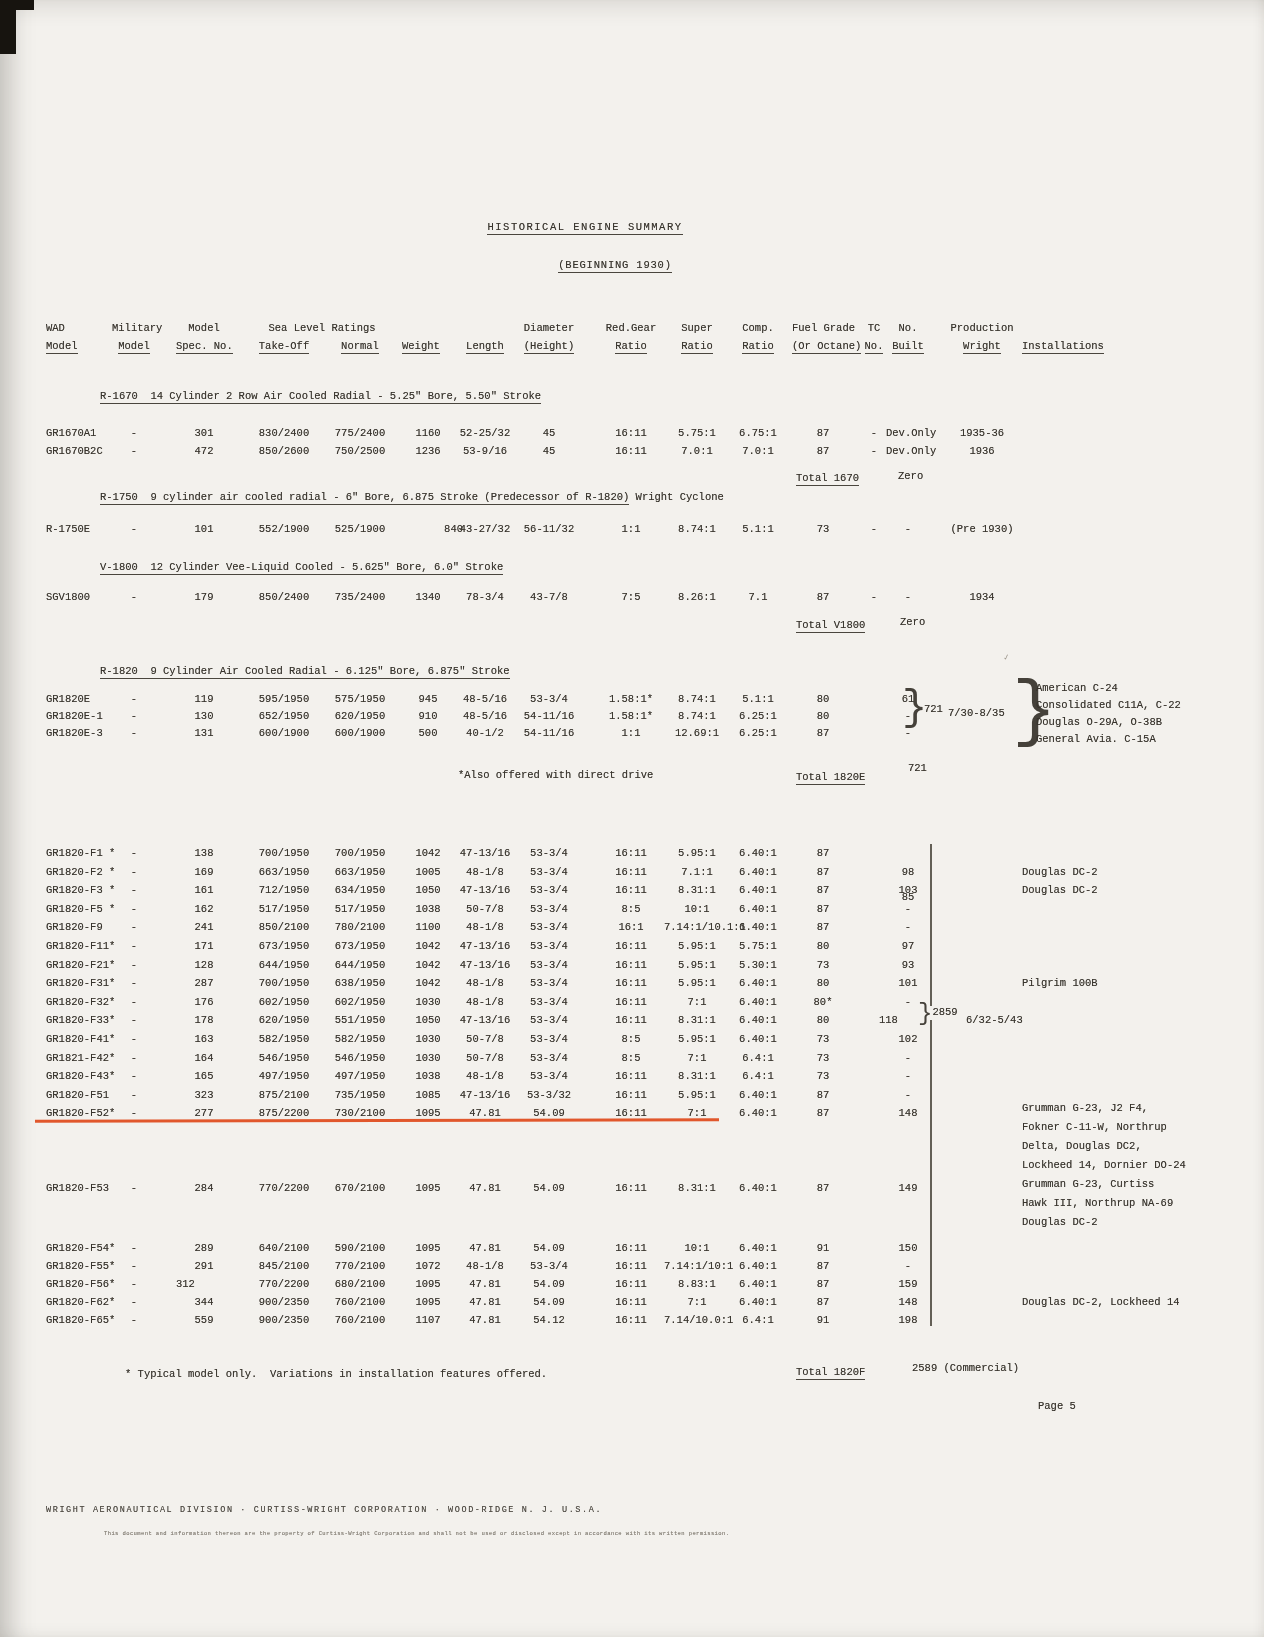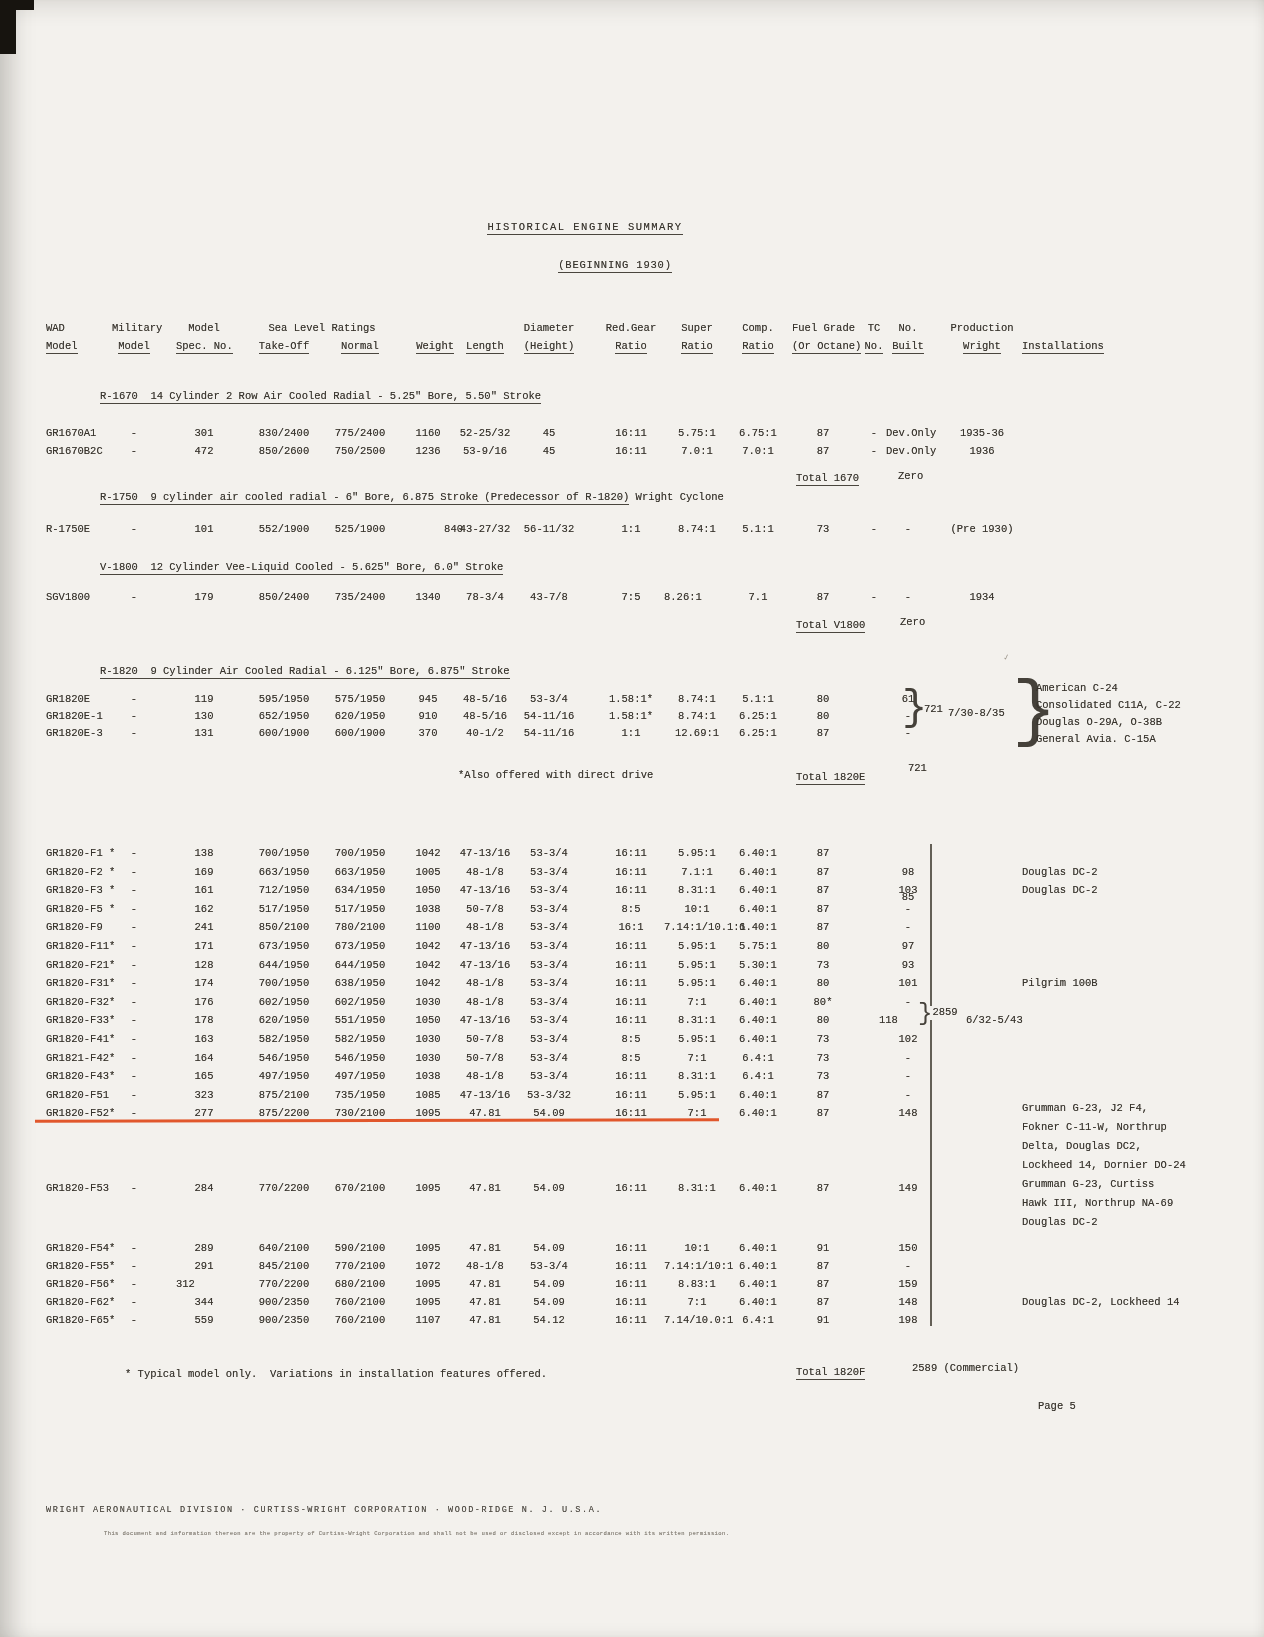--- a/index.html
+++ b/index.html
@@ -64,21 +64,21 @@
   <div class="t footer2" style="left:104px;top:1527px">This document and information thereon are the property of Curtiss-Wright Corporation and shall not be used or disclosed except in accordance with its written permission.</div>
 
 <div class="t" style="left: 46px; top: 322px; width: 92px; text-align: left;">WAD</div>
     <div class="t" style="left: 46px; top: 340px; width: 92px; text-align: left;"><span class="u">Model</span></div>
     <div class="t" style="left: 112px; top: 322px; width: 44px; text-align: center;">Military</div>
     <div class="t" style="left: 112px; top: 340px; width: 44px; text-align: center;"><span class="u">Model</span></div>
     <div class="t" style="left: 176px; top: 322px; width: 56px; text-align: center;">Model</div>
     <div class="t" style="left: 176px; top: 340px; width: 56px; text-align: center;"><span class="u">Spec. No.</span></div>
     <div class="t" style="left: 248px; top: 340px; width: 72px; text-align: center;"><span class="u">Take-Off</span></div>
     <div class="t" style="left: 324px; top: 340px; width: 72px; text-align: center;"><span class="u">Normal</span></div>
-    <div class="t" style="left: 402px; top: 340px; width: 52px; text-align: right;"><span class="u">Weight</span></div>
+    <div class="t" style="left: 402px; top: 340px; width: 52px; text-align: left;"><span class="u">Weight</span></div>
     <div class="t" style="left: 456px; top: 340px; width: 58px; text-align: center;"><span class="u">Length</span></div>
     <div class="t" style="left: 516px; top: 322px; width: 66px; text-align: center;">Diameter</div>
     <div class="t" style="left: 516px; top: 340px; width: 66px; text-align: center;"><span class="u">(Height)</span></div>
     <div class="t" style="left: 598px; top: 322px; width: 66px; text-align: center;">Red.Gear</div>
     <div class="t" style="left: 598px; top: 340px; width: 66px; text-align: center;"><span class="u">Ratio</span></div>
     <div class="t" style="left: 664px; top: 322px; width: 66px; text-align: center;">Super</div>
     <div class="t" style="left: 664px; top: 340px; width: 66px; text-align: center;"><span class="u">Ratio</span></div>
     <div class="t" style="left: 730px; top: 322px; width: 56px; text-align: center;">Comp.</div>
     <div class="t" style="left: 730px; top: 340px; width: 56px; text-align: center;"><span class="u">Ratio</span></div>
     <div class="t" style="left: 792px; top: 322px; width: 62px; text-align: center;">Fuel Grade</div>
@@ -148,21 +148,21 @@
     <div>
       <div class="t" style="left: 46px; top: 591px; width: 92px; text-align: left;">SGV1800</div>
       <div class="t" style="left: 112px; top: 591px; width: 44px; text-align: center;">-</div>
       <div class="t" style="left: 176px; top: 591px; width: 56px; text-align: center;">179</div>
       <div class="t" style="left: 248px; top: 591px; width: 72px; text-align: center;">850/2400</div>
       <div class="t" style="left: 324px; top: 591px; width: 72px; text-align: center;">735/2400</div>
       <div class="t" style="left: 402px; top: 591px; width: 52px; text-align: center;">1340</div>
       <div class="t" style="left: 456px; top: 591px; width: 58px; text-align: center;">78-3/4</div>
       <div class="t" style="left: 516px; top: 591px; width: 66px; text-align: center;">43-7/8</div>
       <div class="t" style="left: 598px; top: 591px; width: 66px; text-align: center;">7:5</div>
-      <div class="t" style="left: 664px; top: 591px; width: 66px; text-align: left;">8.26:1</div>
+      <div class="t" style="left: 664px; top: 591px; width: 66px; text-align: center;">8.26:1</div>
       <div class="t" style="left: 730px; top: 591px; width: 56px; text-align: center;">7.1</div>
       <div class="t" style="left: 792px; top: 591px; width: 62px; text-align: center;">87</div>
       <div class="t" style="left: 858px; top: 591px; width: 32px; text-align: center;">-</div>
       <div class="t" style="left: 886px; top: 591px; width: 44px; text-align: center;">-</div>
       <div class="t" style="left: 940px; top: 591px; width: 84px; text-align: center;">1934</div>
     </div>
     <div class="t" style="left: 100px; top: 665px;"><span class="u">R-1820  9 Cylinder Air Cooled Radial - 6.125" Bore, 6.875" Stroke</span></div>
     <div>
       <div class="t" style="left: 46px; top: 693px; width: 92px; text-align: left;">GR1820E</div>
       <div class="t" style="left: 112px; top: 693px; width: 44px; text-align: center;">-</div>
@@ -192,21 +192,21 @@
       <div class="t" style="left: 730px; top: 710px; width: 56px; text-align: center;">6.25:1</div>
       <div class="t" style="left: 792px; top: 710px; width: 62px; text-align: center;">80</div>
       <div class="t" style="left: 886px; top: 710px; width: 44px; text-align: center;">-</div>
     </div>
     <div>
       <div class="t" style="left: 46px; top: 727px; width: 92px; text-align: left;">GR1820E-3</div>
       <div class="t" style="left: 112px; top: 727px; width: 44px; text-align: center;">-</div>
       <div class="t" style="left: 176px; top: 727px; width: 56px; text-align: center;">131</div>
       <div class="t" style="left: 248px; top: 727px; width: 72px; text-align: center;">600/1900</div>
       <div class="t" style="left: 324px; top: 727px; width: 72px; text-align: center;">600/1900</div>
-      <div class="t" style="left: 402px; top: 727px; width: 52px; text-align: center;">370</div>
+      <div class="t" style="left: 402px; top: 727px; width: 52px; text-align: center;">500</div>
       <div class="t" style="left: 456px; top: 727px; width: 58px; text-align: center;">40-1/2</div>
       <div class="t" style="left: 516px; top: 727px; width: 66px; text-align: center;">54-11/16</div>
       <div class="t" style="left: 598px; top: 727px; width: 66px; text-align: center;">1:1</div>
       <div class="t" style="left: 664px; top: 727px; width: 66px; text-align: center;">12.69:1</div>
       <div class="t" style="left: 730px; top: 727px; width: 56px; text-align: center;">6.25:1</div>
       <div class="t" style="left: 792px; top: 727px; width: 62px; text-align: center;">87</div>
       <div class="t" style="left: 886px; top: 727px; width: 44px; text-align: center;">-</div>
     </div>
     <div>
       <div class="t" style="left: 46px; top: 847px; width: 92px; text-align: left;">GR1820-F1 *</div>
@@ -311,21 +311,21 @@
       <div class="t" style="left: 516px; top: 959px; width: 66px; text-align: center;">53-3/4</div>
       <div class="t" style="left: 598px; top: 959px; width: 66px; text-align: center;">16:11</div>
       <div class="t" style="left: 664px; top: 959px; width: 66px; text-align: center;">5.95:1</div>
       <div class="t" style="left: 730px; top: 959px; width: 56px; text-align: center;">5.30:1</div>
       <div class="t" style="left: 792px; top: 959px; width: 62px; text-align: center;">73</div>
       <div class="t" style="left: 886px; top: 959px; width: 44px; text-align: center;">93</div>
     </div>
     <div>
       <div class="t" style="left: 46px; top: 977px; width: 92px; text-align: left;">GR1820-F31*</div>
       <div class="t" style="left: 112px; top: 977px; width: 44px; text-align: center;">-</div>
-      <div class="t" style="left: 176px; top: 977px; width: 56px; text-align: center;">174</div>
+      <div class="t" style="left: 176px; top: 977px; width: 56px; text-align: center;">287</div>
       <div class="t" style="left: 248px; top: 977px; width: 72px; text-align: center;">700/1950</div>
       <div class="t" style="left: 324px; top: 977px; width: 72px; text-align: center;">638/1950</div>
       <div class="t" style="left: 402px; top: 977px; width: 52px; text-align: center;">1042</div>
       <div class="t" style="left: 456px; top: 977px; width: 58px; text-align: center;">48-1/8</div>
       <div class="t" style="left: 516px; top: 977px; width: 66px; text-align: center;">53-3/4</div>
       <div class="t" style="left: 598px; top: 977px; width: 66px; text-align: center;">16:11</div>
       <div class="t" style="left: 664px; top: 977px; width: 66px; text-align: center;">5.95:1</div>
       <div class="t" style="left: 730px; top: 977px; width: 56px; text-align: center;">6.40:1</div>
       <div class="t" style="left: 792px; top: 977px; width: 62px; text-align: center;">80</div>
       <div class="t" style="left: 886px; top: 977px; width: 44px; text-align: center;">101</div>

